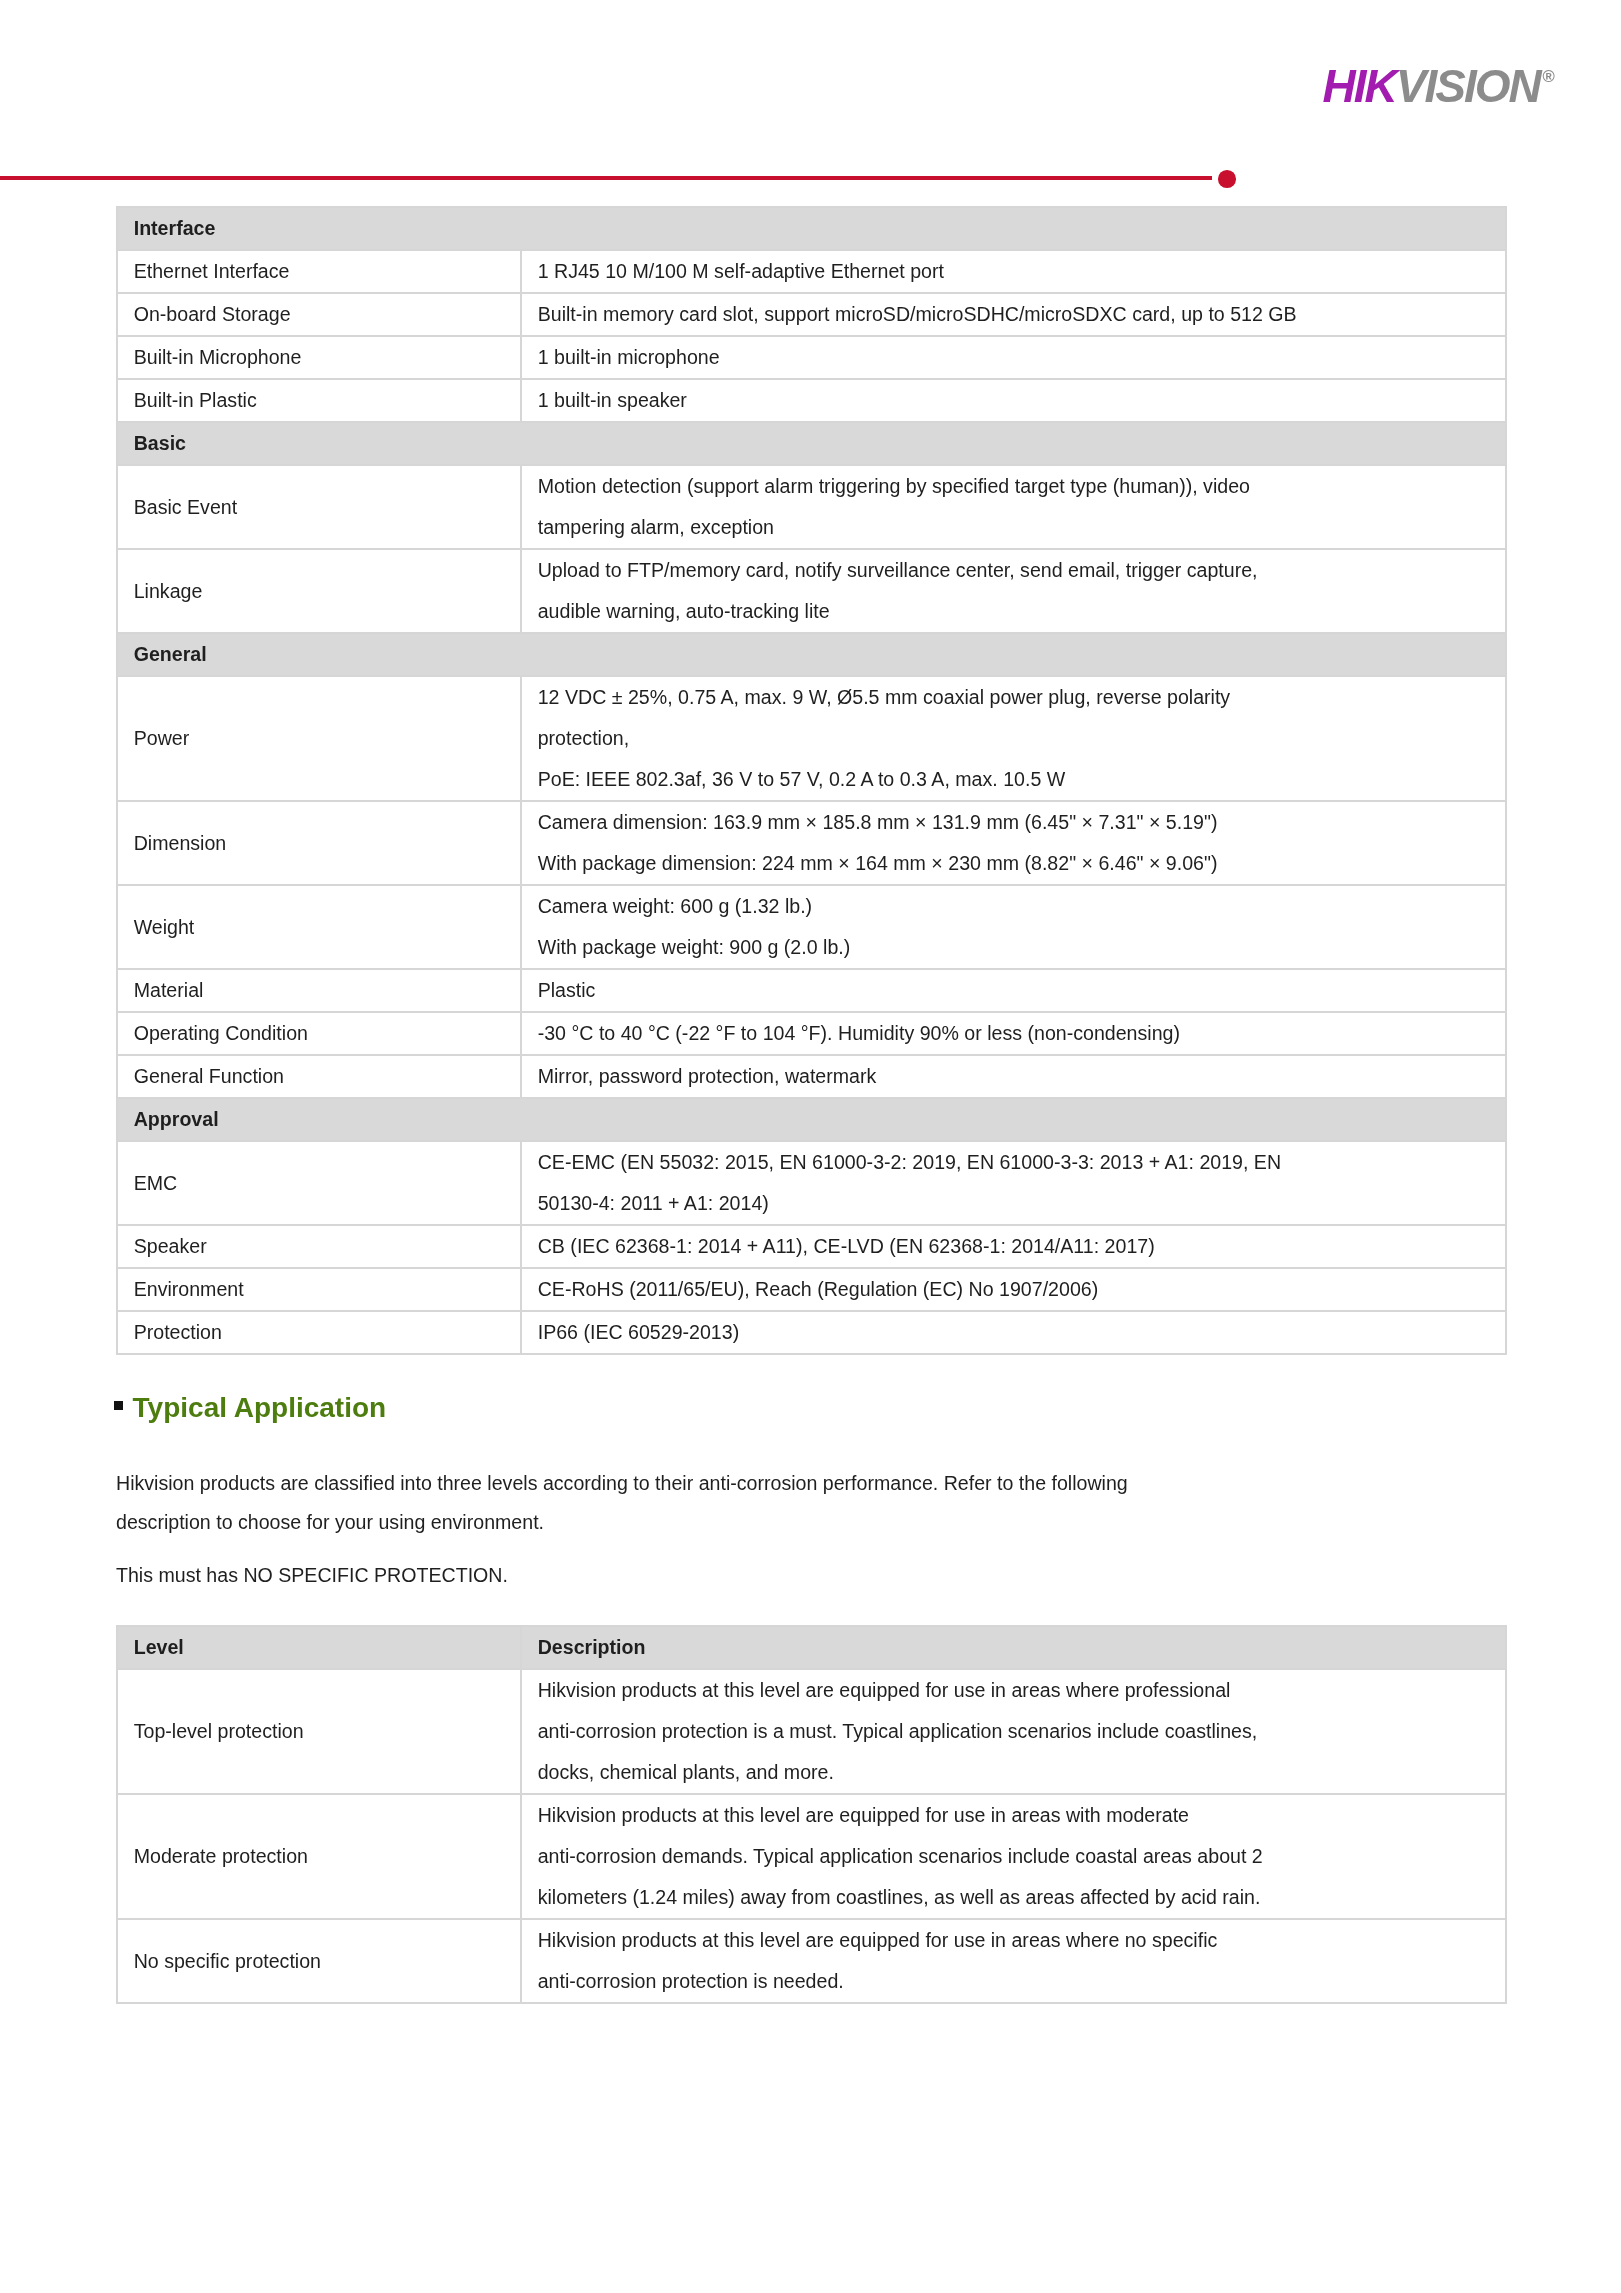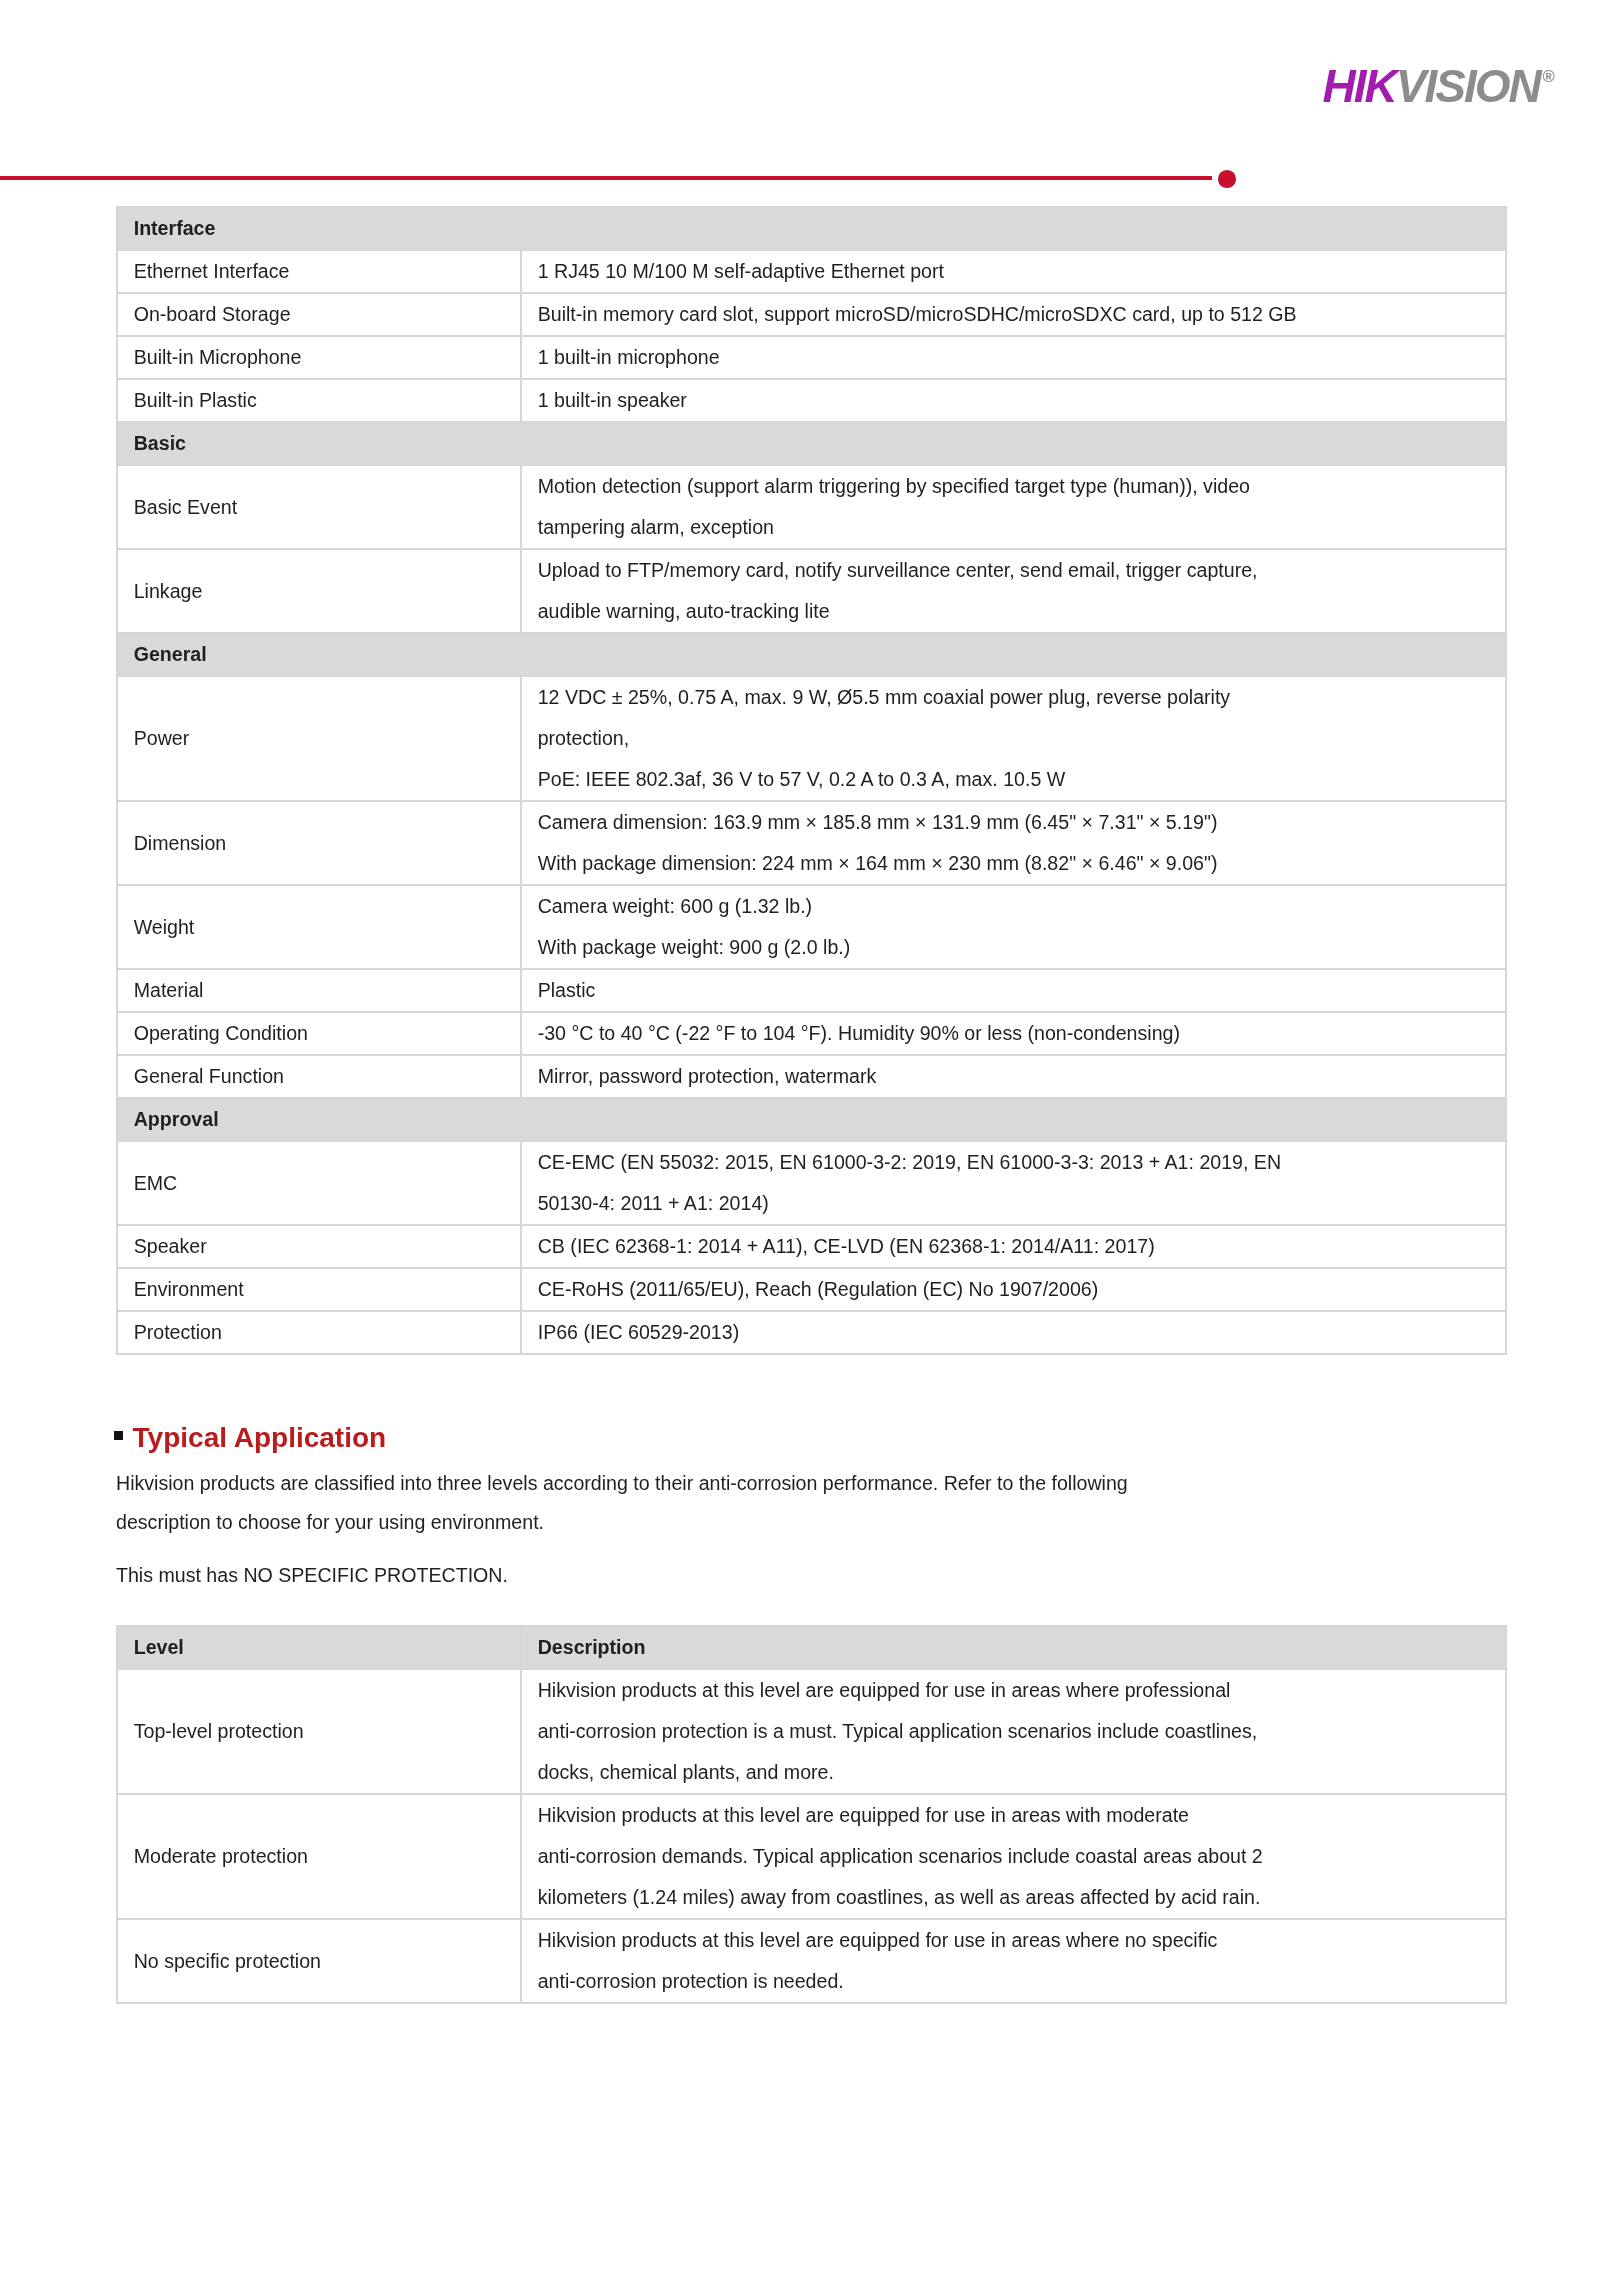--- a/index.html
+++ b/index.html
@@ -76,24 +76,24 @@
   table.tbl tr.sec td {
     background: #d9d9d9;
     font-weight: bold;
   }
   table.tbl td.val { white-space: pre-line; }
 
   
   .ta-head {
     position: absolute;
     left: 114px;
-    top: 1421px;
+    top: 1391px;
     font-size: 28px;
     font-weight: bold;
-    color: #b91c1c;
+    color: #4d7c0f;
     line-height: 33px;
   }
   .ta-head .bullet {
     display: inline-block;
     width: 8.8px;
     height: 8.8px;
     background: #111111;
     margin-right: 9.8px;
     vertical-align: middle;
     position: relative;

